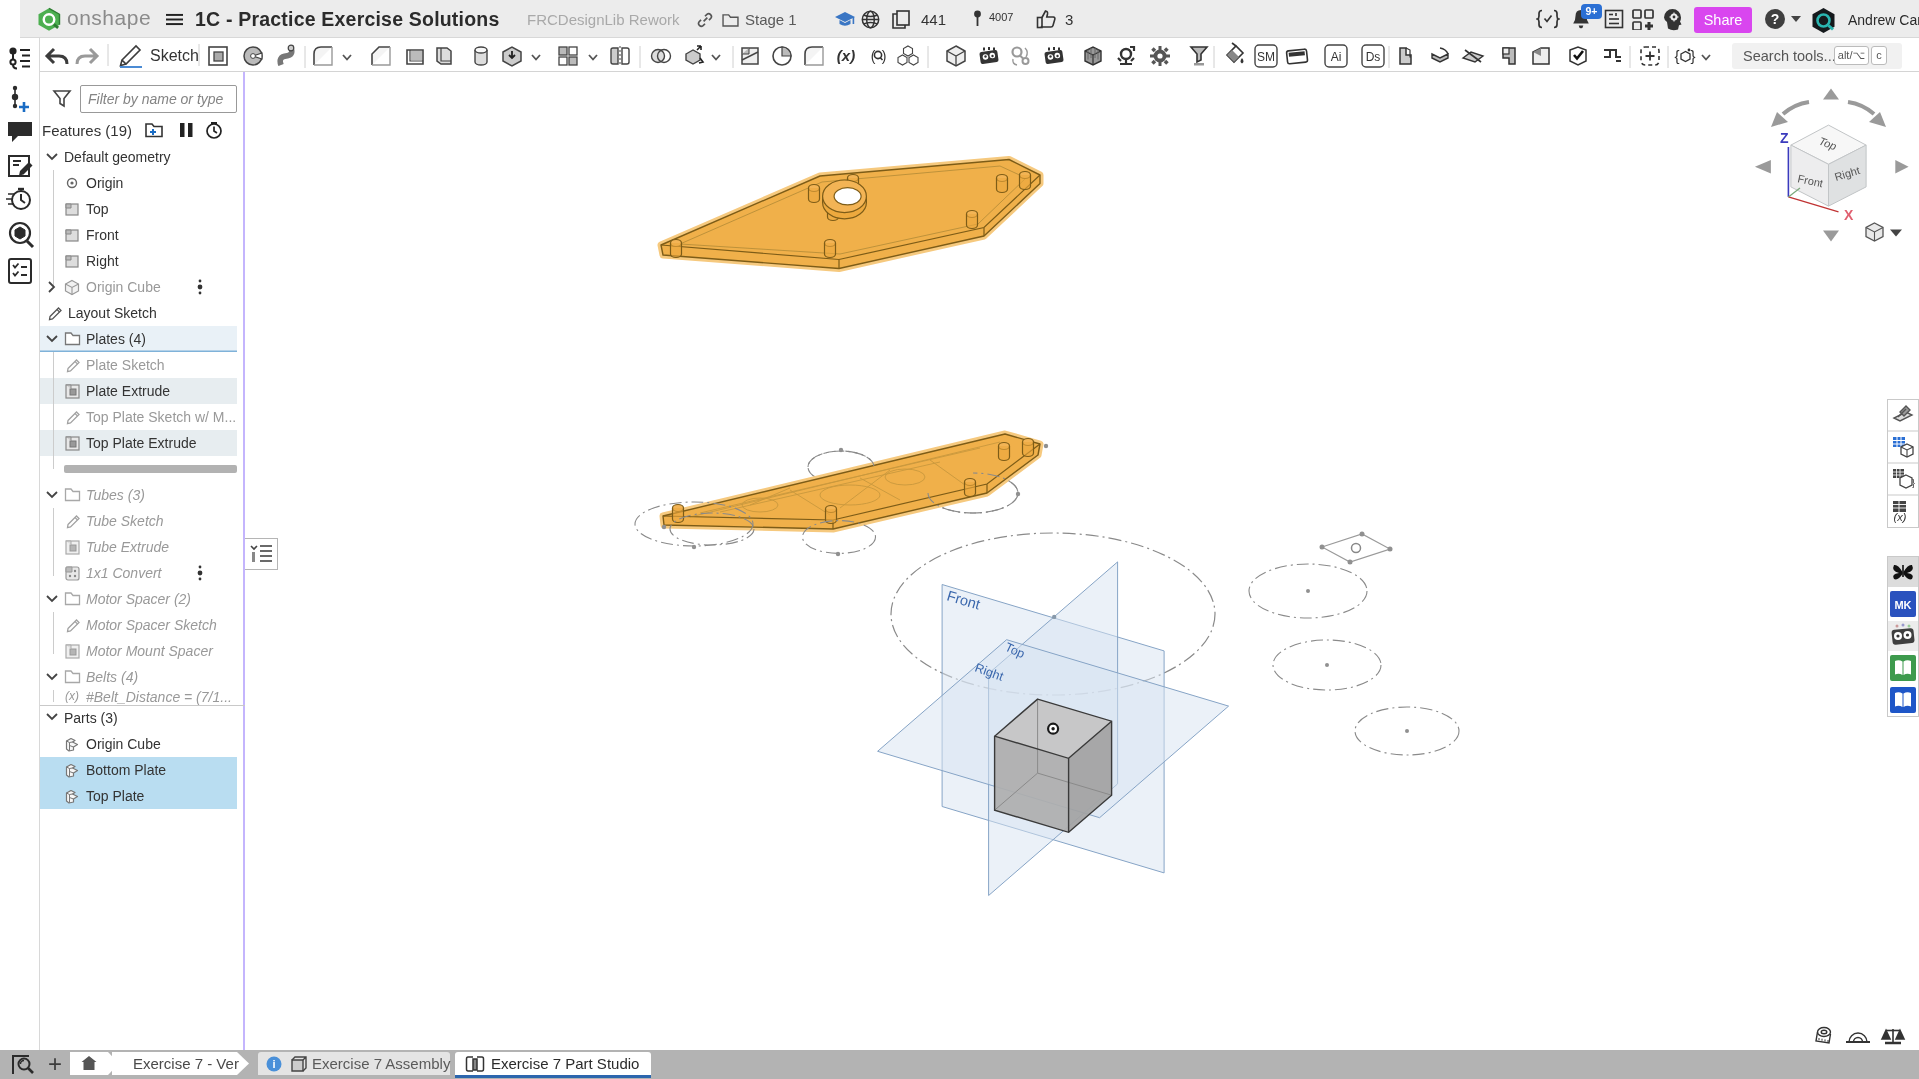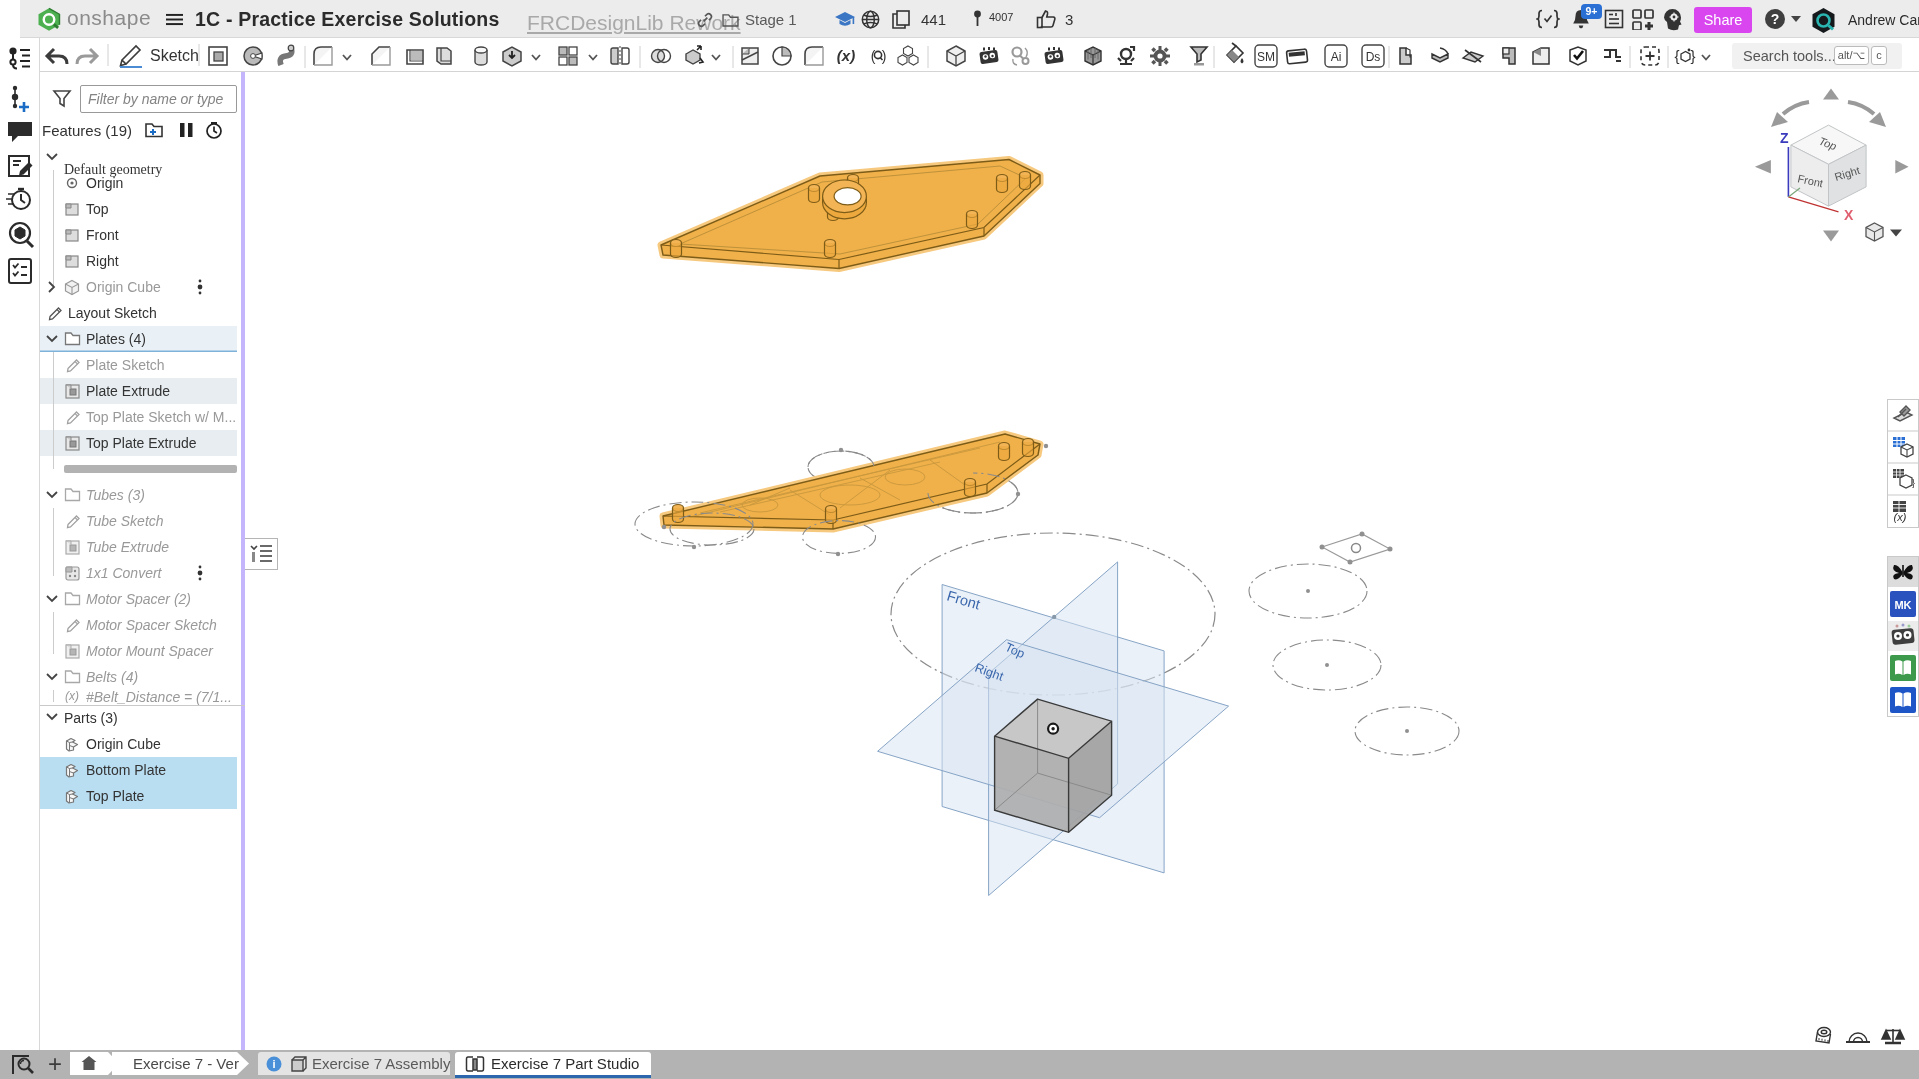--- a/index.html
+++ b/index.html
@@ -2,21 +2,21 @@
 <html><head>
 <meta charset="utf-8">
 <style>
 * { margin:0; padding:0; box-sizing:border-box; }
 html,body { width:1919px; height:1079px; overflow:hidden; font-family:"Liberation Sans",sans-serif; background:#fff; }
 .abs { position:absolute; }
 
 #topbar { position:absolute; left:0; top:0; width:1919px; height:38px; background:#ececec; border-bottom:1px solid #d8d8d8;margin-left:20px; }
 #toolbar { position:absolute; left:0; top:38px; width:1919px; height:34px; background:#fff; border-bottom:1px solid #d4d4d4; }
 #leftstrip { position:absolute; left:0; top:38px; width:40px; height:1012px; background:#fff; border-right:1px solid #d8d8d8; }
-#panel { position:absolute; left:40px; top:72px; width:205px; height:978px; background:#fff; border-right:4px solid #c4b5fd; }
+#panel { position:absolute; left:40px; top:72px; width:205px; height:978px; background:#fff; border-right:2px solid #c4b5fd; }
 #bottombar { position:absolute; left:0; top:1050px; width:1919px; height:29px; background:#b3b3b3; }
 .row { position:absolute; left:0; width:197px; height:26px; }
 .rowtext { position:absolute; top:5px; font-size:14px; color:#333; white-space:nowrap; }
 .gray { color:#999; }
 .ital { font-style:italic; }
 svg text { font-family:"Liberation Sans",sans-serif; }
 </style>
 </head>
 <body>
 <div id="topbar">
@@ -31,21 +31,21 @@
   </svg>
   <div class="abs" style="left:47px;top:6px;font-size:21px;color:#8b8b8b;letter-spacing:0.5px;">onshape</div>
   <svg class="abs" style="left:146px;top:13px;" width="17" height="13" viewBox="0 0 26 18">
       <g stroke="#222" stroke-width="3">
         <line x1="0" y1="2" x2="26" y2="2"></line>
         <line x1="0" y1="9" x2="26" y2="9"></line>
         <line x1="0" y1="16" x2="26" y2="16"></line>
       </g>
     </svg>
   <div class="abs" style="left:175px;top:8px;font-size:19.5px;font-weight:bold;color:#2b2b2b;letter-spacing:0.2px;">1C - Practice Exercise Solutions</div>
-  <div class="abs" style="left:507px;top:11px;font-size:21px;color:#a9a9a9;text-decoration:underline;">FRCDesignLib Rework</div>
+  <div class="abs" style="left:507px;top:11px;font-size:15px;color:#a9a9a9;">FRCDesignLib Rework</div>
 
   <svg class="abs" style="left:677px;top:12px;" width="16" height="16" viewBox="0 0 17 17">
       <g stroke="#555" stroke-width="1.8" fill="none">
         <path d="M7 10 L11 6"></path>
         <path d="M8.5 4.5 L10.5 2.5 a3 3 0 0 1 4.2 4.2 L12.7 8.7"></path>
         <path d="M8.5 12.5 L6.5 14.5 a3 3 0 0 1 -4.2-4.2 L4.3 8.3"></path>
       </g>
     </svg>
 
   <svg class="abs" style="left:702px;top:13px;" width="17" height="14" viewBox="0 0 18 15">
@@ -598,21 +598,21 @@
     <use href="#t-extrg" x="24" y="571"></use>
     <use href="#t-cardn" x="7" y="602"></use>
     <use href="#t-folderg" x="24" y="596"></use>
     <use href="#t-var" x="24" y="615"></use>
     <line x1="0" y1="633.5" x2="205" y2="633.5" stroke="#c9c9c9"></line>
     <use href="#t-cardn" x="7" y="642"></use>
     <use href="#t-part" x="24" y="664"></use>
     <use href="#t-part" x="24" y="690"></use>
     <use href="#t-part" x="24" y="716"></use>
   </svg>
-  <div class="row" style="top:85px;font-family:Liberation Serif, serif;">
+  <div class="row" style="top:72px;">
       <span class="rowtext" style="left:24px;">Default geometry</span>
     </div>
   <div class="row" style="top:98px;">
       <span class="rowtext" style="left:46px;">Origin</span>
     </div>
   <div class="row" style="top:124px;">
       <span class="rowtext" style="left:46px;">Top</span>
     </div>
   <div class="row" style="top:150px;">
       <span class="rowtext" style="left:46px;">Front</span>

